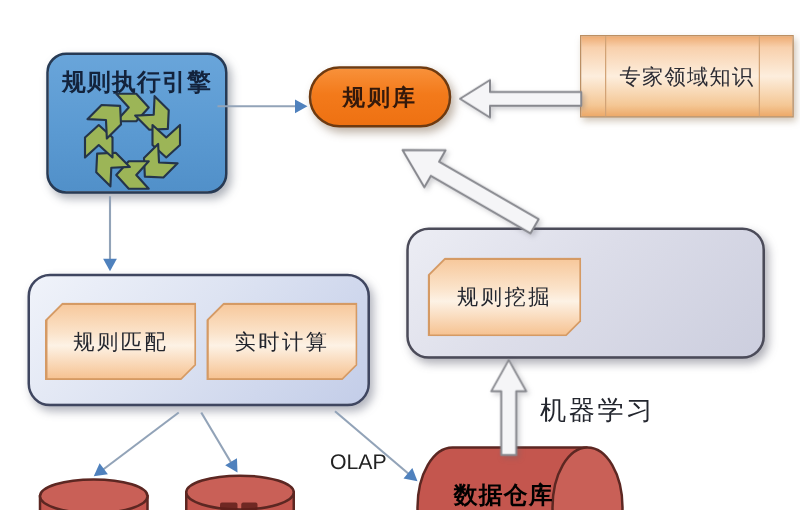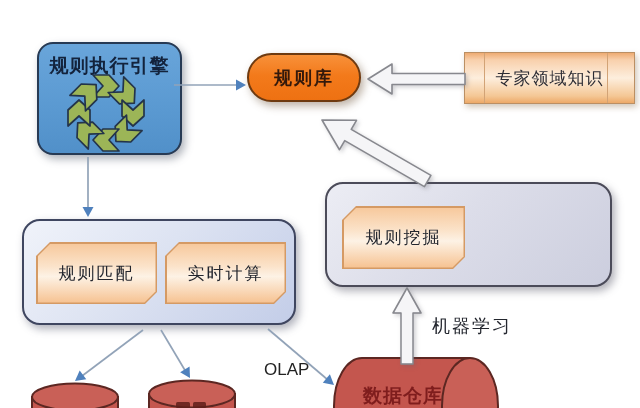--- a/index.html
+++ b/index.html
@@ -25,21 +25,21 @@
   .lib-box {
     left:247px; top:53px; width:114px; height:49px;
     border:2px solid #6e3a10; border-radius:30px;
     background:linear-gradient(180deg,#f8913a 0%,#f37a1b 45%,#ee7112 100%);
     filter:drop-shadow(3px 4px 4px rgba(90,60,30,.40));
     display:flex; align-items:center; justify-content:center;
     z-index:1; box-sizing:border-box;
     font-size:18px; font-weight:bold; letter-spacing:2px; color:#34190b;
   }
   .knowledge-box {
-    left:464px; top:52px; width:171px; height:52px;
+    left:464px; top:28px; width:171px; height:66px;
     border:1.5px solid #bb8f63;
     background:linear-gradient(180deg,#eeab72 0%,#f8d0ac 14%,#fdeedd 50%,#f4c795 86%,#eda968 100%);
     filter:drop-shadow(2px 3px 3px rgba(120,90,50,.35));
     display:flex; align-items:center; justify-content:center;
     z-index:1; box-sizing:border-box;
     font-size:17px; letter-spacing:1px; color:#2c2c34;
   }
   .vline { top:0; bottom:0; width:1px; background:#d2a376; }
   .vline.left  { left:19px; }
   .vline.right { right:26px; }
@@ -81,25 +81,25 @@
   .sb-training { left:151px; top:22px; width:122px; height:63px; }
 
   
   .olap-label {
     left:264px; top:360px; z-index:3;
     font-family:"Liberation Sans","DejaVu Sans",sans-serif;
     font-size:17px; font-weight:400; color:#222222;
   }
   .ml-label {
     left:432px; top:314px; z-index:3;
-    font-size:18px; letter-spacing:2px; color:#23262e;
+    font-size:21px; letter-spacing:2px; color:#23262e;
   }
   .dw-label {
     left:358px; top:383px; width:90px; text-align:center; z-index:3;
-    font-size:19px; font-weight:bold; letter-spacing:1px; color:#7f1d1d;
+    font-size:19px; font-weight:bold; letter-spacing:1px; color:#000000;
   }
 
   .overlay { position:absolute; left:0; top:0; z-index:2; }
   .blockarrow { filter:drop-shadow(2px 2px 2px rgba(100,100,110,.30)); }
 </style>
 </head>
 <body>
 
 <div class="canvas">
 

